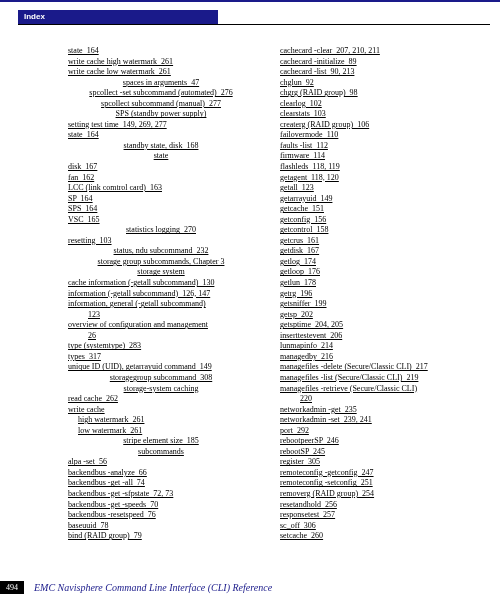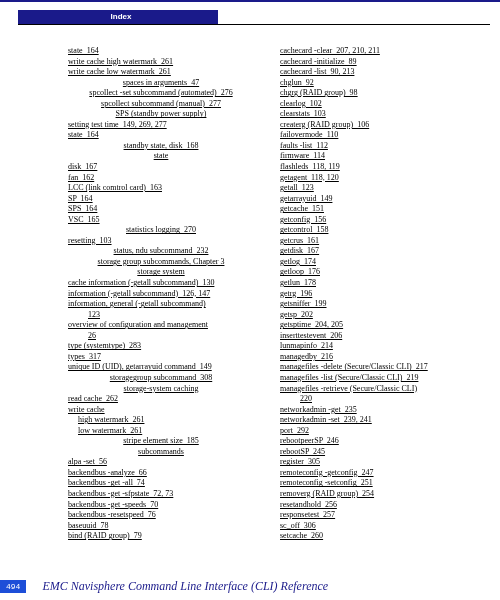--- a/index.html
+++ b/index.html
@@ -24,21 +24,20 @@
     left: 18px;
     width: 200px;
     height: 14px;
     background: #1a1a8a;
     color: #fff;
     font-size: 8px;
     padding-left: 6px;
     line-height: 14px;
     font-family: Arial, sans-serif;
     font-weight: bold;
-    text-align: center;
   }
   .rule {
     position: absolute;
     top: 24px;
     left: 18px;
     right: 10px;
     height: 1px;
     background: #000;
   }
   .content {
@@ -62,31 +61,31 @@
   .i3 { padding-left: 30px; }
   .i4 { padding-left: 40px; }
   .footer {
     position: absolute;
     bottom: 6px;
     left: 0;
     display: flex;
     align-items: center;
   }
   .pagebox {
-    background: #1d4ed8;
+    background: #000000;
     color: #fff;
     font-size: 8px;
     padding: 2px 6px;
-    font-family: Liberation Mono, monospace;
+    font-family: Liberation Serif, serif;
   }
   .footer-title {
     font-style: italic;
-    font-size: 12px;
+    font-size: 10px;
     color: #1a1a8a;
-    margin-left: 16px;
+    margin-left: 10px;
     font-family: "Book Antiqua", Palatino, Georgia, serif;
   }
 </style>
 </head>
 <body>
 
 <div class="topbar"></div>
 <div class="index-tab">Index</div>
 <div class="rule"></div>
 

